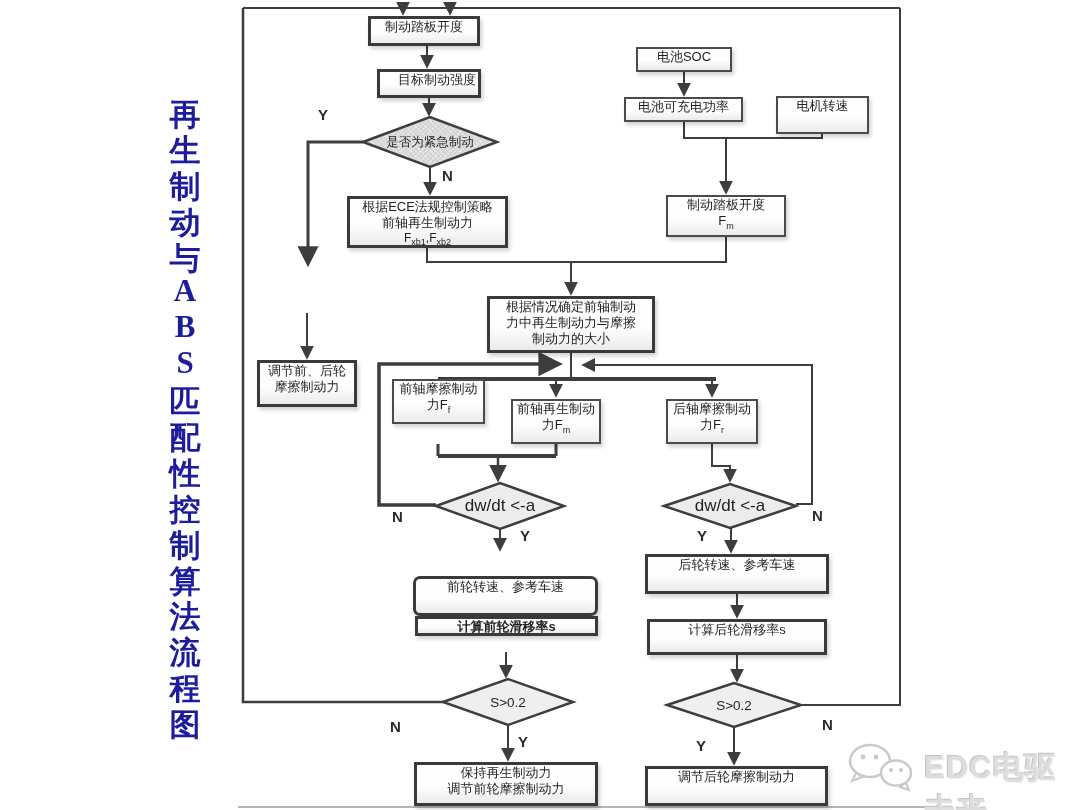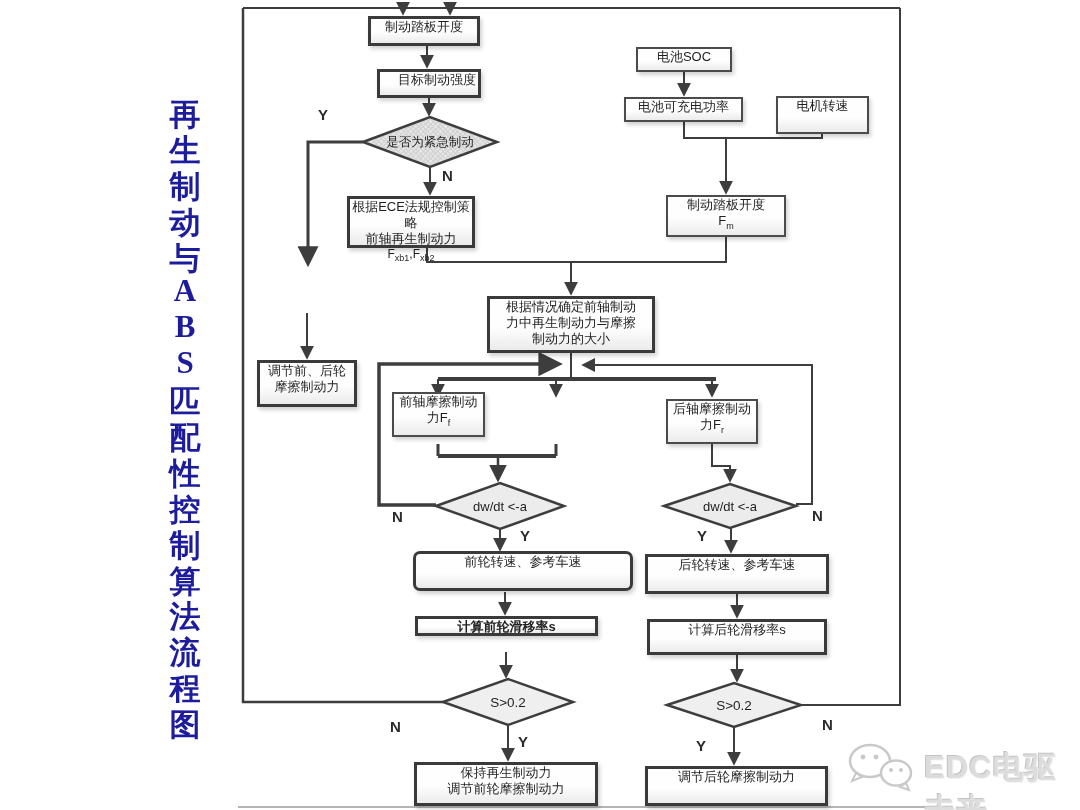--- a/index.html
+++ b/index.html
@@ -6,21 +6,21 @@
   #canvas{position:relative;width:1080px;height:810px;background:#ffffff;overflow:hidden;
           font-family:"Liberation Sans",sans-serif;}
   #lines{position:absolute;left:0;top:0;z-index:1;}
   .box{position:absolute;z-index:2;box-sizing:border-box;border:2px solid #4b4b4b;
        background:linear-gradient(180deg,#fefefe 55%,#ebebeb 100%);
        box-shadow:2px 3px 4px rgba(0,0,0,0.18);
        display:flex;flex-direction:column;align-items:center;justify-content:flex-start;
        font-size:13px;color:#1f1f1f;text-align:center;line-height:1.22;}
   .box.thick{border-width:3px;border-color:#3a3a3a;}
   .dlabel{position:absolute;z-index:3;display:flex;align-items:center;justify-content:center;
-          font-size:13px;color:#1f1f1f;text-align:center;}
+          font-size:17px;color:#1f1f1f;text-align:center;}
   .elabel{position:absolute;z-index:3;font-size:15px;font-weight:bold;color:#2b2b2b;}
   sub{font-size:9px;line-height:0;}
   .vtitle{position:absolute;left:146px;top:94px;width:78px;z-index:2;color:#1c1c9c;
           font-family:"Liberation Serif",serif;font-weight:bold;font-size:31px;}
   .vchar{display:block;height:35.9px;text-align:center;}
   .wm-text{position:absolute;left:924px;top:747px;z-index:2;font-size:31px;font-weight:bold;
            color:#dcdcdc;letter-spacing:1px;
            text-shadow:1px 1px 0 #f2f2f2, -1px -1px 0 #c4c4c4;}
   .wm-logo{position:absolute;left:842px;top:740px;z-index:2;}
   .smalltxt{font-size:12px;}
@@ -188,21 +188,21 @@
   </div>
 
   <div class="box thick" style="left:377px;top:69px;width:104px;height:29px;padding-left:16px;">
     <span>目标制动强度</span>
   </div>
 
   <div class="dlabel" style="left:363px;top:117px;width:134px;height:50px;font-size:12.5px;">
     <span>是否为紧急制动</span>
   </div>
 
-  <div class="box thick" style="left:347px;top:196px;width:128px;height:52px;">
+  <div class="box thick" style="left:347px;top:196px;width:161px;height:52px;">
     <span>根据ECE法规控制策略</span>
     <span>前轴再生制动力</span>
     <span class="smalltxt"><span>F</span><sub>xb1</sub><span>,</span><span>F</span><sub>xb2</sub></span>
   </div>
 
 
   <div class="box thick" style="left:257px;top:360px;width:100px;height:47px;">
     <span>调节前、后轮</span>
     <span>摩擦制动力</span>
   </div>
@@ -223,40 +223,44 @@
     <span>制动踏板开度</span>
     <span><span>F</span><sub>m</sub></span>
   </div>
 
   <div class="box thick" style="left:487px;top:296px;width:168px;height:57px;">
     <span>根据情况确定前轴制动</span>
     <span>力中再生制动力与摩擦</span>
     <span>制动力的大小</span>
   </div>
 
-  <div class="box" style="left:392px;top:392px;width:93px;height:45px;">
+  <div class="box" style="left:392px;top:379px;width:93px;height:45px;">
     <span>前轴摩擦制动</span>
     <span><span>力F</span><sub>f</sub></span>
   </div>
 
+  <div class="box" style="left:511px;top:399px;width:90px;height:45px;">
+    <span>前轴再生制动</span>
+    <span><span>力F</span><sub>m</sub></span>
+  </div>
 
   <div class="box" style="left:666px;top:399px;width:92px;height:45px;">
     <span>后轴摩擦制动</span>
     <span><span>力F</span><sub>r</sub></span>
   </div>
 
   <div class="dlabel" style="left:436px;top:483px;width:128px;height:46px;">
     <span>dw/dt &lt;-a</span>
   </div>
 
   <div class="dlabel" style="left:664px;top:484px;width:132px;height:44px;">
     <span>dw/dt &lt;-a</span>
   </div>
 
-  <div class="box thick" style="left:413px;top:551px;width:220px;height:40px;border-radius:7px;">
+  <div class="box thick" style="left:413px;top:576px;width:185px;height:40px;border-radius:7px;">
     <span>前轮转速、参考车速</span>
   </div>
 
   <div class="box thick" style="left:415px;top:616px;width:183px;height:20px;font-weight:bold;">
     <span>计算前轮滑移率s</span>
   </div>
 
   <div class="dlabel" style="left:443px;top:679px;width:130px;height:46px;font-size:13.5px;">
     <span>S&gt;0.2</span>
   </div>

